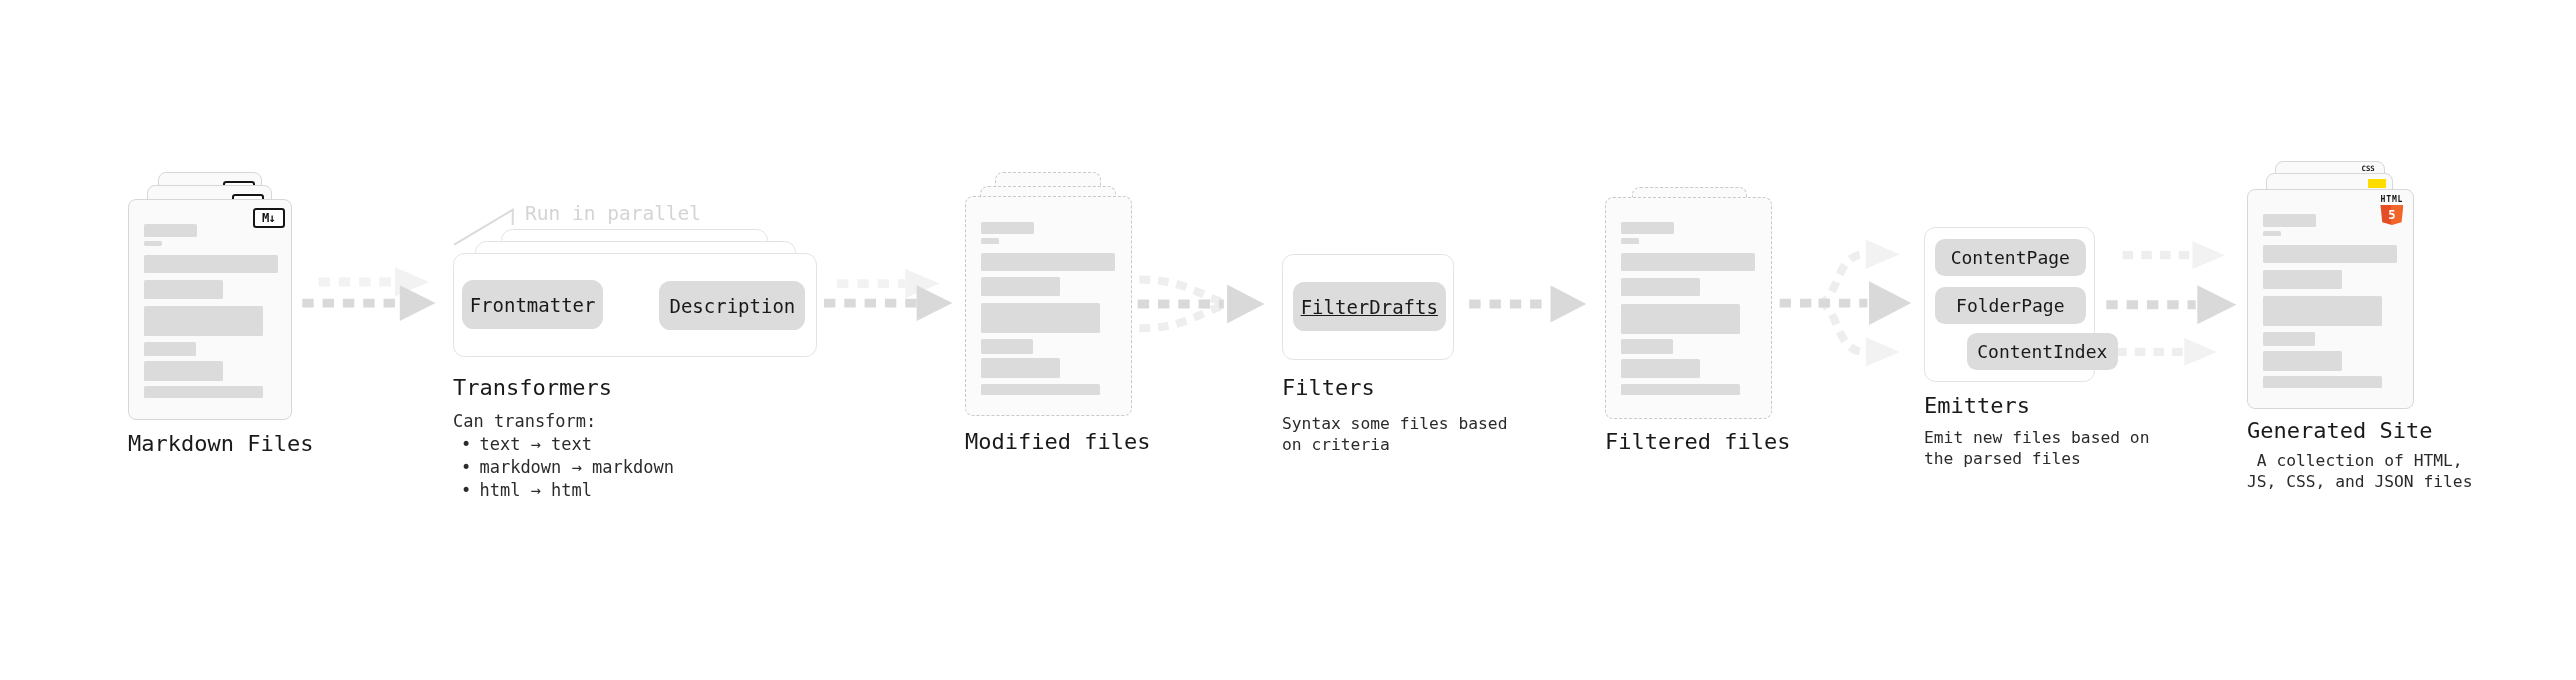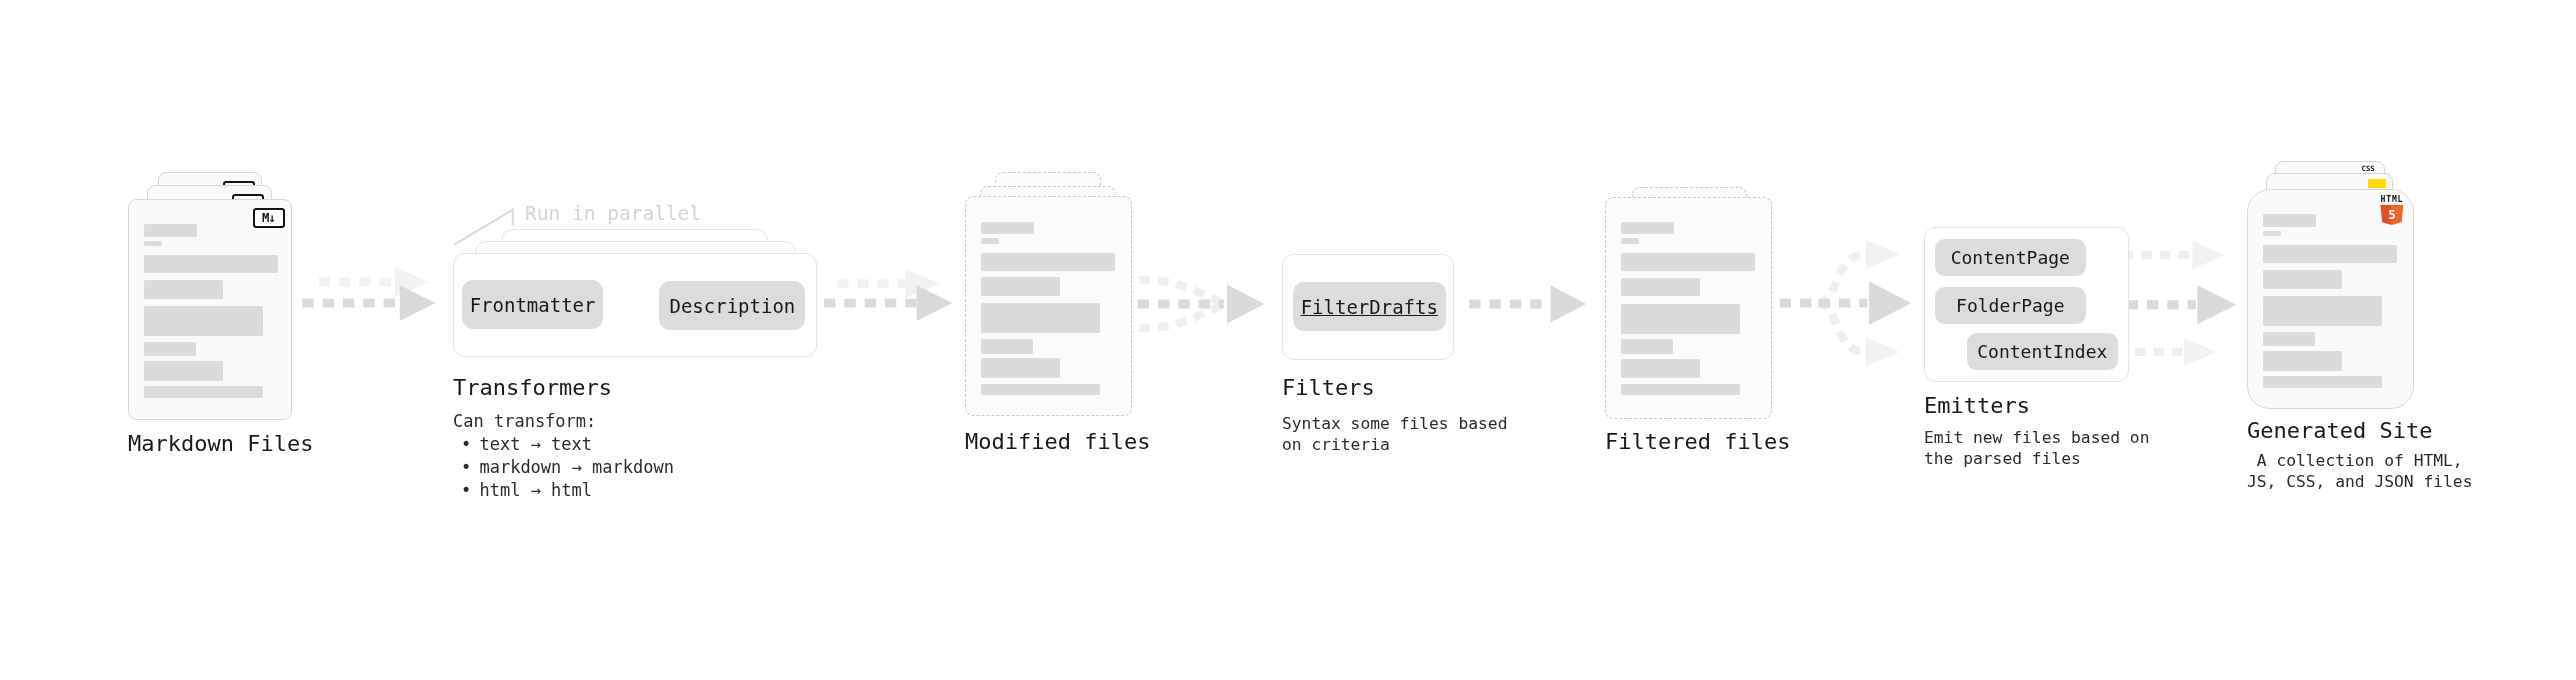--- a/index.html
+++ b/index.html
@@ -226,42 +226,42 @@
           <div class="bar" style="width: 79px; height: 18.7px; margin-top: 6.5px;"></div>
           <div class="bar" style="width: 119px; height: 30px; margin-top: 7.3px;"></div>
           <div class="bar" style="width: 52px; height: 14.6px; margin-top: 5.7px;"></div>
           <div class="bar" style="width: 79px; height: 19.5px; margin-top: 4.9px;"></div>
           <div class="bar" style="width: 119px; height: 11.4px; margin-top: 5.7px;"></div>
         </div>
     </div>
   </div>
   <div class="heading" style="left:1605px; top:429px;">Filtered files</div>
 
-  <div class="group-box" style="left:1924px; top:227px; width:205px; height:155px;">
+  <div class="group-box" style="left:1924px; top:227px; width:171px; height:155px;">
     <div class="pill emitter" style="left:9.8px; top:11.4px; width:151px; height:37px;">ContentPage</div>
     <div class="pill emitter" style="left:9.8px; top:59px; width:151px; height:37px;">FolderPage</div>
     <div class="pill emitter" style="left:9.8px; top:105px; width:151px; height:37px;margin-left:32px;">ContentIndex</div>
   </div>
   <div class="heading" style="left:1924px; top:393px;">Emitters</div>
   <div class="subtext" style="left:1924px; top:427px;">
     <div>Emit new files based on</div>
     <div>the parsed files</div>
   </div>
 
   <div class="abs" style="left:2247px; top:161px; width:195px; height:260px;">
     <div class="doc" style="left:28.4px; top:0; width:110px; height:138px;">
       <div class="css-icon">
         <div class="css-text">CSS</div>
         <div class="css-bar"></div>
       </div>
     </div>
     <div class="doc" style="left:18.7px; top:12.2px; width:127px; height:154px;">
       <div class="js-icon"></div>
     </div>
-    <div class="doc" style="left:0; top:28px; width:167px; height:220px;border-radius:23px;">
+    <div class="doc" style="left:0; top:28px; width:167px; height:220px;">
       <div class="html5-icon">
         <div class="html5-text">HTML</div>
         <div class="html5-shield">
             <span>5</span>
           </div>
       </div>
       <div class="doc-lines">
           <div class="bar" style="width: 53px; height: 12.2px; margin-top: 24.4px;"></div>
           <div class="bar" style="width: 18.7px; height: 5.7px; margin-top: 4.1px;"></div>
           <div class="bar" style="width: 134px; height: 18px; margin-top: 9px;"></div>

